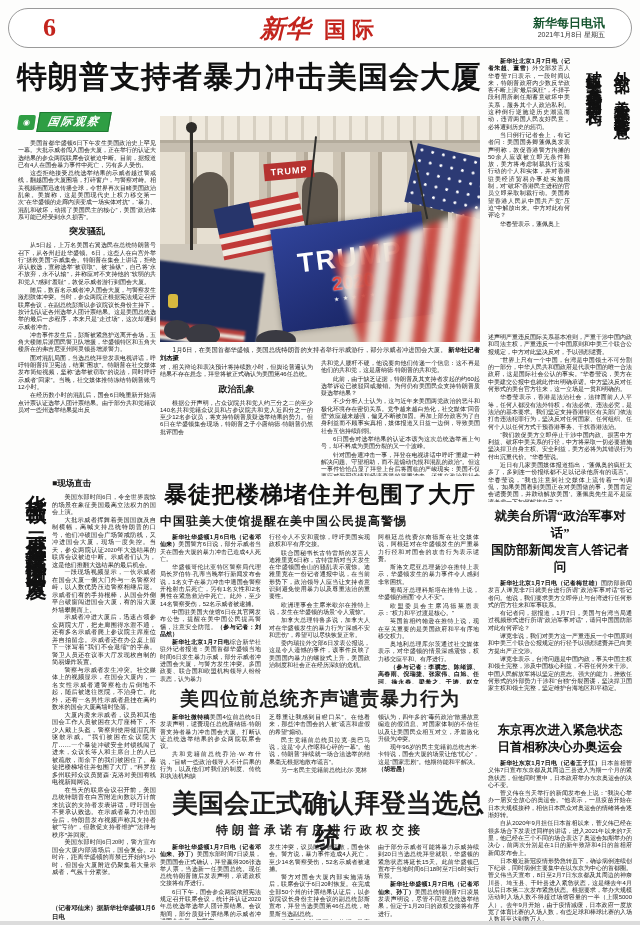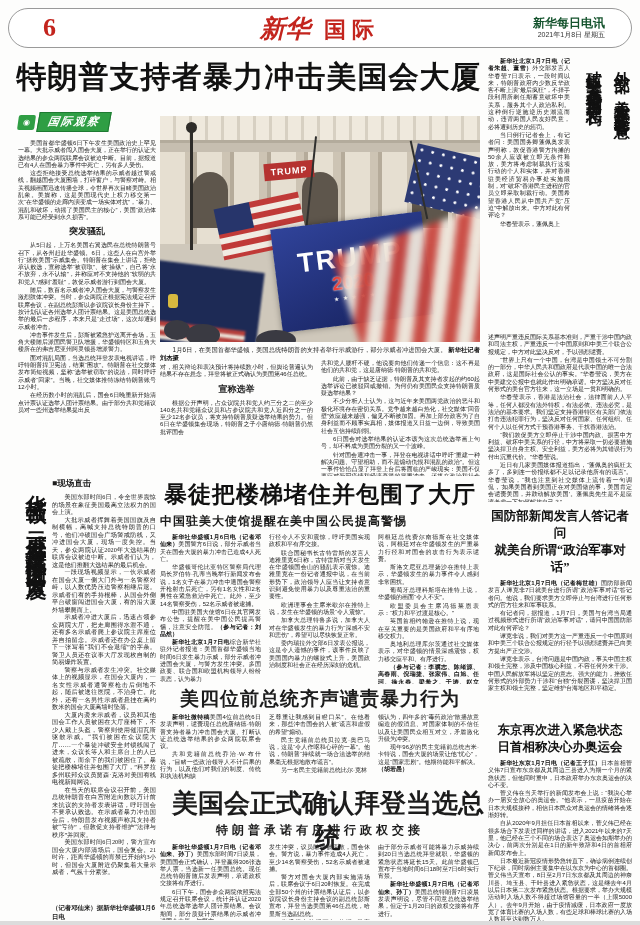--- a/index.html
+++ b/index.html
@@ -12,21 +12,21 @@
        border-radius:20px;display:flex;align-items:center;justify-content:space-between;background:#fff;}
   .pagenum{color:#c3241d;font-weight:bold;font-size:26px;margin-left:34px;font-family:"Liberation Serif",serif;}
   .secwrap{display:flex;align-items:baseline;gap:14px;position:absolute;left:50%;transform:translateX(-50%);}
   .secbrand{color:#c3241d;font-family:"Liberation Serif",serif;font-style:italic;font-weight:bold;font-size:25px;}
   .secname{color:#c3241d;font-weight:bold;font-size:22px;letter-spacing:6px;}
   .mastwrap{text-align:right;margin-right:26px;line-height:1.25;}
   .mast{color:#14532d;font-weight:bold;font-size:12px;font-family:"Liberation Serif",serif;}
   .hdate{font-size:7px;color:#333;}
 
   
-  .h1{position:absolute;left:16px;top:57px;width:466px;text-align:center;font-size:30px;font-weight:900;
+  .h1{position:absolute;left:16px;top:57px;width:466px;text-align:right;font-size:30px;font-weight:900;
       letter-spacing:1px;color:#111;}
   .badge{position:absolute;left:18px;top:112px;display:flex;align-items:center;gap:3px;}
   .badge-cam{width:17px;height:15px;background:#2f9e44;color:#fff;font-size:8px;display:flex;align-items:center;
       justify-content:center;transform:skewX(-8deg);border-radius:2px;}
   .badge-label{background:#2f9e44;color:#fff;font-weight:bold;font-style:italic;font-size:11px;
       padding:1px 9px 2px;transform:skewX(-10deg);border:1px solid #1e7a32;letter-spacing:2px;}
 
   
   .body p{margin:0 0 1px 0;text-indent:2em;text-align:justify;}
   .body{font-size:6px;line-height:7.3px;color:#222;overflow:hidden;}
@@ -179,21 +179,21 @@
     <div class="crowdblob" style="left:96px;bottom:-8px;width:40px;height:20px"></div>
   </div>
 
   <div class="caption">
     <span>1月6日，在美国首都华盛顿，美国总统特朗普的支持者举行示威游行，部分示威者冲进国会大厦。</span>
     <b>新华社记者刘杰摄</b>
   </div>
 
   <div class="midA body">
       <p style="text-indent: 0px;">对，相关辩论和表决预计将持续数小时，但舆论普遍认为结果不存在悬念，拜登将被正式确认为美国第46任总统。</p>
-      <p class="subhead">宣称选举</p>
+      <p class="subhead">政治乱象</p>
       <p>根据公开声明，占众议院共和党人约三分之二的至少140名共和党籍众议员和占参议院共和党人近四分之一的至少12名参议员，将支持特朗普质疑选举结果的势力。但6日在华盛顿集会现场，特朗普之子小唐纳德·特朗普仍然批评国会</p>
     </div>
   <div class="midB body">
       <p style="text-indent: 0px;">共和党人腰杆不硬，他说要向他们传递一个信息：这不再是他们的共和党，这是唐纳德·特朗普的共和党。</p>
       <p>此前，由于缺乏证据，特朗普及其支持者发起的约60起选举诉讼已被驳回或撤销。为何仍有美国民众支持特朗普质疑选举结果？</p>
       <p>不少分析人士认为，这与近年来美国两党政治的恶斗和极化环境存在密切关系。党争越来越白热化，社交媒体“回音壁”效应越来越强，偏见不断被加固。再加上部分政客为了自身利益而不顾事实真相，媒体报道又日益一边倒，导致美国社会互信持续削弱。</p>
       <p>6日国会对选举结果的认证本该为这次总统选举画上句号，却不料成为美国分裂的又一个波峰。</p>
       <p>针对国会遭冲击一事，拜登在电视讲话中呼吁“重建一种解决问题、守望相助，而不是煽动仇恨和混乱的政治”。但这一事件恰恰凸显了拜登上台后将面临的严峻现实：美国不仅要应对新冠疫情和经济衰退的严重冲击，还将在政治和社会层面继续撕裂。正如美国作家丹·希尔所说，国会遭冲击事件表明，美国有大量“重建工作”要做。</p>
     </div>
 
@@ -291,22 +291,22 @@
     </div>
     <div class="mofa-bottom body">
         <p style="text-indent: 0px;">述声明严重违反国际关系基本准则，严重干涉中国内政和司法主权，严重违反一个中国原则和中美三个联合公报规定，中方对此坚决反对，予以强烈谴责。</p>
         <p>“世界上只有一个中国，台湾是中国领土不可分割的一部分，中华人民共和国政府是代表中国的唯一合法政府，这是国际社会公认的事实。”华春莹说，美方在中美建交公报中也就此作出明确承诺。中方坚决反对任何形式的美台官方往来，这一立场是一贯和明确的。</p>
         <p>华春莹表示，香港是法治社会，法律面前人人平等，任何人都没有法外特权，有法必依、违法必究，是法治的基本要求。我们坚定支持香港特区有关部门依法打击违法犯罪行为，坚决反对任何国家、任何组织、任何个人以任何方式干预香港事务、干扰香港法治。</p>
         <p>“我们敦促美方立即停止干涉中国内政、损害中方利益、破坏中美关系的行径，中方将采取一切必要措施坚决捍卫自身主权、安全利益，美方必将为其错误行为付出沉重代价。”华春莹说。</p>
         <p>近日有几家美国媒体报道指出，“蓬佩奥的疯狂太多了，多到连一份报纸都不足以记录他所有的谎言”。华春莹说，“我也注意到社交媒体上流传着一句调侃，‘如果美国看到美国正在对美国做的事，美国肯定会谴责美国，并鼓动解放美国’。蓬佩奥先生是不是应该考虑一下如何解放自己？”</p>
       </div>
 
     <div class="rh">
+        <span>就美台所谓“政治军事对话”</span>
         <span>国防部新闻发言人答记者问</span>
-        <span>就美台所谓“政治军事对话”</span>
       </div>
     <div class="rb-b body">
         <p><b>新华社北京1月7日电（记者梅世雄）</b>国防部新闻发言人谭克非7日就美台进行所谓“政治军事对话”答记者问。他说，我们要求美方立即停止与台湾进行任何形式的官方往来和军事联系。</p>
         <p>有记者问，据报道，1月7日，美国与台湾当局通过视频形式进行所谓“政治军事对话”，请问中国国防部对此有何评论？</p>
         <p>谭克非说，我们对美方这一严重违反一个中国原则和中美三个联合公报规定的行径予以强烈谴责并已向美方提出严正交涉。</p>
         <p>谭克非表示，台湾问题是中国内政，事关中国主权和领土完整，涉及中国核心利益，不容任何外来干涉。中国人民解放军将以坚定的意志、强大的能力，挫败任何形式的外部势力干涉和“台独”分裂图谋，坚决捍卫国家主权和领土完整，坚定维护台海地区和平稳定。</p>
       </div>
 
     <div class="rh">
         <span>东京再次进入紧急状态</span>

